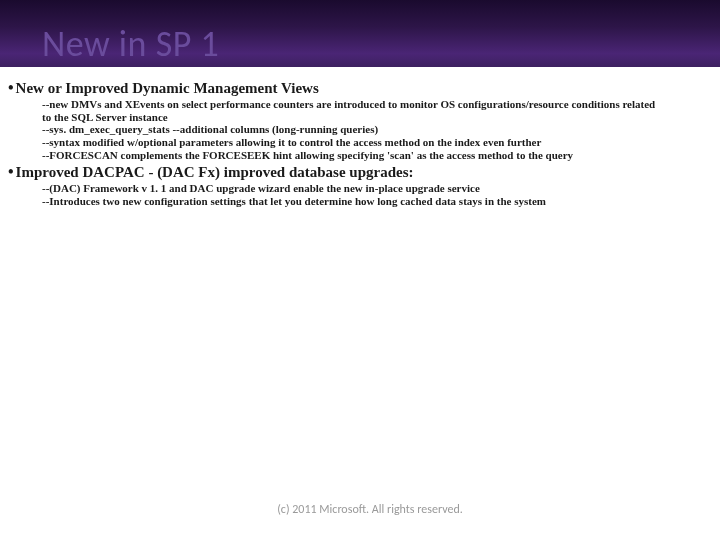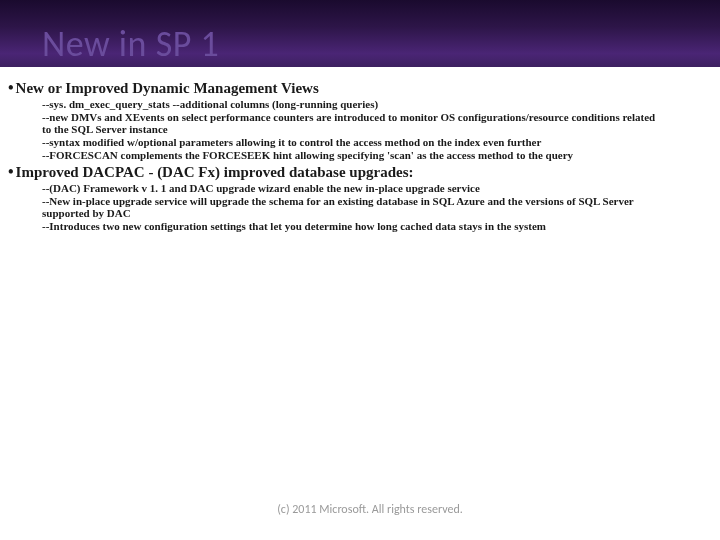--- a/index.html
+++ b/index.html
@@ -60,29 +60,28 @@
 
 <div class="title-band">
   <h1>New in SP 1</h1>
 </div>
 
 <div class="content">
 
   <div class="section-header">
     <span class="bullet">•</span><span>New or Improved Dynamic Management Views</span>
   </div>
+  <div class="sub">--new DMVs and XEvents on select performance counters are introduced to monitor OS configurations/resource conditions related to the SQL Server instance</div>
   <div class="sub">--sys. dm_exec_query_stats --additional columns (long-running queries)</div>
-  <div class="sub">--new DMVs and XEvents on select performance counters are introduced to monitor OS configurations/resource conditions related to the SQL Server instance</div>
 
   <div class="sub">--syntax  modified w/optional parameters allowing it to control the access method on the index even further</div>
   <div class="sub">--FORCESCAN complements the FORCESEEK hint allowing specifying 'scan' as the access method to the query</div>
 
   <div class="section-header">
     <span class="bullet">•</span><span>Improved DACPAC - (DAC Fx) improved database upgrades:</span>
   </div>
   <div class="sub">--(DAC) Framework v 1. 1 and DAC upgrade wizard enable the new in-place upgrade service</div>
-  <div class="sub">--New in-place upgrade service will upgrade the schema for an existing database in SQL Azure and the versions of SQL Server supported by DAC</div>
 
   <div class="sub">--Introduces two new configuration settings that let you determine how long cached data stays in the system</div>
 
 </div>
 
 <div class="footer">(c) 2011 Microsoft. All rights reserved.</div>
 
 </body></html>

